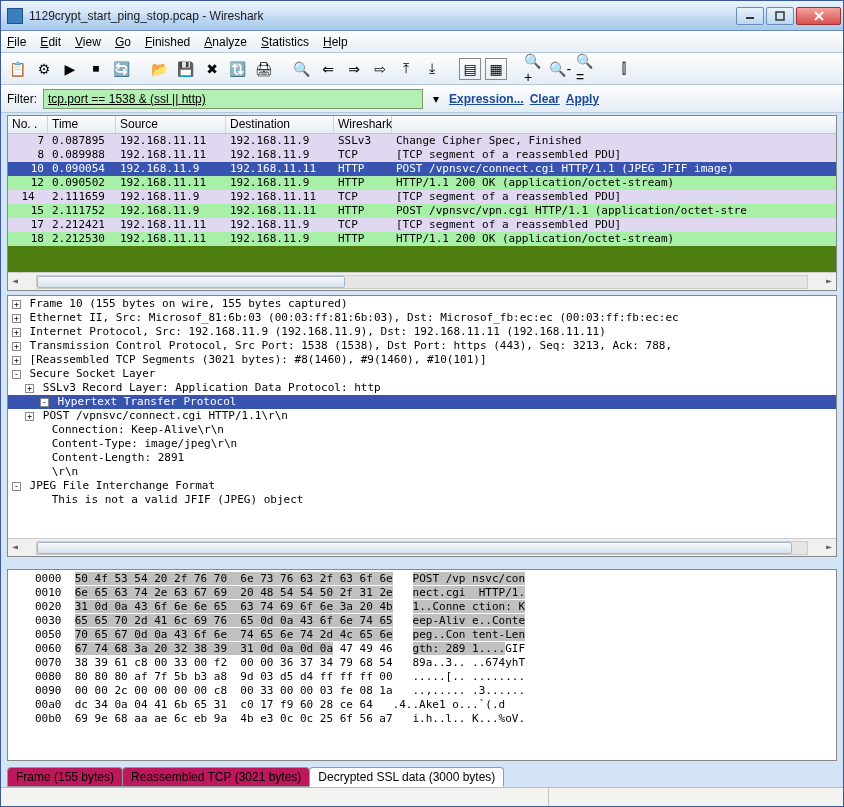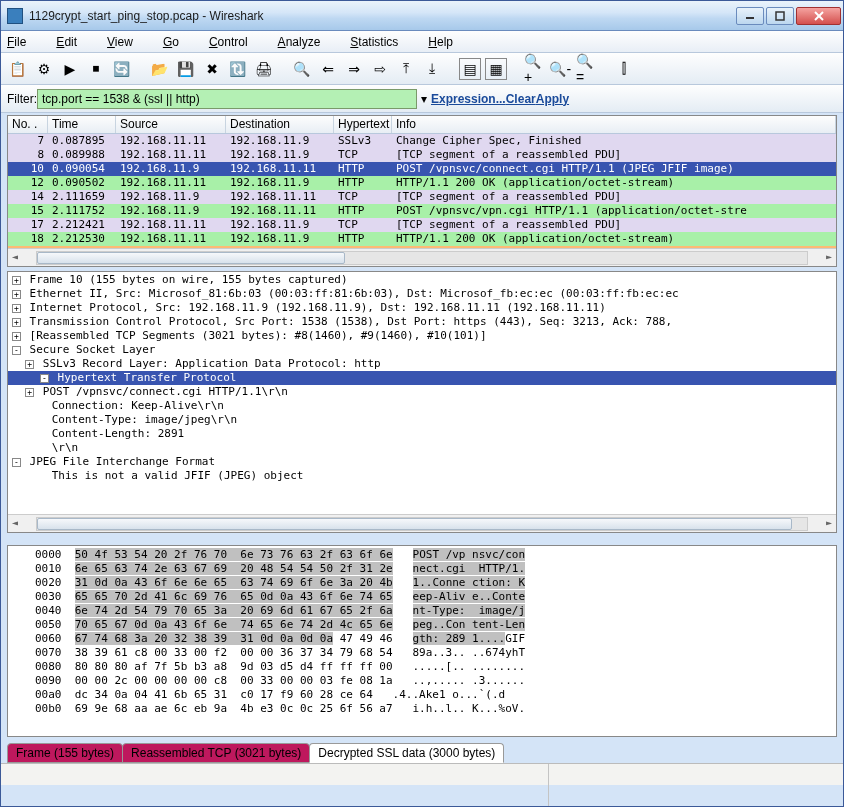--- a/index.html
+++ b/index.html
@@ -32,21 +32,21 @@
   font-size: 10px;
 }
 .win-btn.close { width: 45px; background: linear-gradient(to bottom,#f5a3a0,#d4504e); color:#fff; border-color:#a03030; }
 .win-btn.close svg { stroke:#fff; }
 .menubar {
   height: 22px;
   background: linear-gradient(to bottom,#fefefe,#e8eef6);
   display: flex; align-items: center;
   padding: 0 6px;
   border-bottom: 1px solid #b8c8dc;
-  gap: 30px;
+  gap: 14px;
 }
 .menu-item { text-decoration: underline; text-decoration-color: transparent; }
 .menu-item::first-letter { text-decoration: underline; }
 .toolbar {
   height: 32px;
   background: linear-gradient(to bottom,#fefefe,#e4ecf4);
   border-bottom: 1px solid #b8c8dc;
   display: flex; align-items: center;
   padding: 0 6px;
   gap: 4px;
@@ -58,36 +58,38 @@
   font-size: 14px;
 }
 .tb-sep { width: 8px; }
 .tb-group-sel { border:1px solid #888; padding:1px; }
 .filterbar {
   height: 28px;
   background: linear-gradient(to bottom,#fefefe,#e4ecf4);
   border-bottom: 1px solid #b8c8dc;
   display: flex; align-items:center;
   padding: 6px 6px;
+  gap: 6px;
 }
 .filterbar label { font-size: 12px; }
 .filter-input {
   flex: 0 0 380px;
   height: 20px;
   border: 1px solid #7a9a6a;
   background: #b4f0b4;
   padding: 0 4px;
   font-family: inherit;
   font-size: 12px;
+  text-decoration: underline;
 }
 .filter-dd { width:14px; text-align:center; }
 .link { color:#1a4a9a; text-decoration: underline; cursor:pointer;font-weight:bold; }
 .packet-list {
-  height: 152px;
-  background: #fdba74;
+  height: 176px;
+  background: #4d7c0f;
   border: 1px solid #888;
   margin: 2px 6px 0 6px;
   display:flex; flex-direction:column;
   font-family: "Lucida Console", monospace;
   font-size: 11px;
   overflow:hidden;
 }
 .pl-header {
   display:flex;
   background: linear-gradient(to bottom,#fdfdfd,#e8eef4);
@@ -196,21 +198,21 @@
         </svg>
       </div>
   </div>
 </div>
 
 <div class="menubar">
   <span class="menu-item">File</span>
   <span class="menu-item">Edit</span>
   <span class="menu-item">View</span>
   <span class="menu-item">Go</span>
-  <span class="menu-item">Control</span>
+  <span class="menu-item">Finished</span>
   <span class="menu-item">Analyze</span>
   <span class="menu-item">Statistics</span>
   <span class="menu-item">Help</span>
 </div>
 
 <div class="toolbar">
   <div class="tb-btn">📋</div>
   <div class="tb-btn">⚙</div>
   <div class="tb-btn">▶</div>
   <div class="tb-btn">⏹</div>
@@ -247,29 +249,28 @@
   <span class="link">Clear</span>
   <span class="link">Apply</span>
 </div>
 
 <div class="packet-list">
   <div class="pl-header">
     <div class="c-no">No. .</div>
     <div class="c-time">Time</div>
     <div class="c-src">Source</div>
     <div class="c-dst">Destination</div>
-    <div class="c-proto">Hypertext</div>
-    <div class="c-info">Info</div>
+    <div class="c-proto">Wireshark</div>
   </div>
   <div class="pl-body" id="pl-body">
       <div class="pl-row row-lav"><div class="c-no" style="text-align:right">7</div><div class="c-time">0.087895</div><div class="c-src">192.168.11.11</div><div class="c-dst">192.168.11.9</div><div class="c-proto">SSLv3</div><div class="c-info">Change Cipher Spec, Finished</div></div>
       <div class="pl-row row-lav"><div class="c-no" style="text-align:right">8</div><div class="c-time">0.089988</div><div class="c-src">192.168.11.11</div><div class="c-dst">192.168.11.9</div><div class="c-proto">TCP</div><div class="c-info">[TCP segment of a reassembled PDU]</div></div>
       <div class="pl-row row-sel"><div class="c-no" style="text-align:right">10</div><div class="c-time">0.090054</div><div class="c-src">192.168.11.9</div><div class="c-dst">192.168.11.11</div><div class="c-proto">HTTP</div><div class="c-info">POST /vpnsvc/connect.cgi HTTP/1.1 (JPEG JFIF image)</div></div>
       <div class="pl-row row-green"><div class="c-no" style="text-align:right">12</div><div class="c-time">0.090502</div><div class="c-src">192.168.11.11</div><div class="c-dst">192.168.11.9</div><div class="c-proto">HTTP</div><div class="c-info">HTTP/1.1 200 OK (application/octet-stream)</div></div>
-      <div class="pl-row row-lav"><div class="c-no" style="text-align:right">14</div><div class="c-time">2.111659</div><div class="c-src">192.168.11.9</div><div class="c-dst">192.168.11.11</div><div class="c-proto">TCP</div><div class="c-info">[TCP segment of a reassembled PDU]</div></div>
+      <div class="pl-row row-lav"><div class="c-no" style="text-align:center">14</div><div class="c-time">2.111659</div><div class="c-src">192.168.11.9</div><div class="c-dst">192.168.11.11</div><div class="c-proto">TCP</div><div class="c-info">[TCP segment of a reassembled PDU]</div></div>
       <div class="pl-row row-green"><div class="c-no" style="text-align:right">15</div><div class="c-time">2.111752</div><div class="c-src">192.168.11.9</div><div class="c-dst">192.168.11.11</div><div class="c-proto">HTTP</div><div class="c-info">POST /vpnsvc/vpn.cgi HTTP/1.1 (application/octet-stre</div></div>
       <div class="pl-row row-lav"><div class="c-no" style="text-align:right">17</div><div class="c-time">2.212421</div><div class="c-src">192.168.11.11</div><div class="c-dst">192.168.11.9</div><div class="c-proto">TCP</div><div class="c-info">[TCP segment of a reassembled PDU]</div></div>
       <div class="pl-row row-green"><div class="c-no" style="text-align:right">18</div><div class="c-time">2.212530</div><div class="c-src">192.168.11.11</div><div class="c-dst">192.168.11.9</div><div class="c-proto">HTTP</div><div class="c-info">HTTP/1.1 200 OK (application/octet-stream)</div></div>
     </div>
   <div class="hscroll">
     <div class="arr">◄</div>
     <div class="track">
         <div class="thumb"></div>
       </div>
     <div class="arr">►</div>
@@ -302,21 +303,20 @@
     <div class="arr">►</div>
   </div>
 </div>
 
 <div class="hexpane">
   <div class="hex-body" id="hex-body">
       <div class="hex-line">0000  <span class="hex-hi">50 4f 53 54 20 2f 76 70  6e 73 76 63 2f 63 6f 6e</span>   <span class="hex-hi">POST /vp nsvc/con</span></div>
       <div class="hex-line">0010  <span class="hex-hi">6e 65 63 74 2e 63 67 69  20 48 54 54 50 2f 31 2e</span>   <span class="hex-hi">nect.cgi  HTTP/1.</span></div>
       <div class="hex-line">0020  <span class="hex-hi">31 0d 0a 43 6f 6e 6e 65  63 74 69 6f 6e 3a 20 4b</span>   <span class="hex-hi">1..Conne ction: K</span></div>
       <div class="hex-line">0030  <span class="hex-hi">65 65 70 2d 41 6c 69 76  65 0d 0a 43 6f 6e 74 65</span>   <span class="hex-hi">eep-Aliv e..Conte</span></div>
-      <div class="hex-line">0040  <span class="hex-hi">6e 74 2d 54 79 70 65 3a  20 69 6d 61 67 65 2f 6a</span>   <span class="hex-hi">nt-Type:  image/j</span></div>
       <div class="hex-line">0050  <span class="hex-hi">70 65 67 0d 0a 43 6f 6e  74 65 6e 74 2d 4c 65 6e</span>   <span class="hex-hi">peg..Con tent-Len</span></div>
       <div class="hex-line">0060  <span class="hex-hi">67 74 68 3a 20 32 38 39  31 0d 0a 0d 0a</span> 47 49 46   <span class="hex-hi">gth: 289 1....</span>GIF</div>
       <div class="hex-line">0070  38 39 61 c8 00 33 00 f2  00 00 36 37 34 79 68 54   89a..3.. ..674yhT</div>
       <div class="hex-line">0080  80 80 80 af 7f 5b b3 a8  9d 03 d5 d4 ff ff ff 00   .....[.. ........</div>
       <div class="hex-line">0090  00 00 2c 00 00 00 00 c8  00 33 00 00 03 fe 08 1a   ..,..... .3......</div>
       <div class="hex-line">00a0  dc 34 0a 04 41 6b 65 31  c0 17 f9 60 28 ce 64   .4..Ake1 o...`(.d</div>
       <div class="hex-line">00b0  69 9e 68 aa ae 6c eb 9a  4b e3 0c 0c 25 6f 56 a7   i.h..l.. K...%oV.</div>
     </div>
 </div>
 

